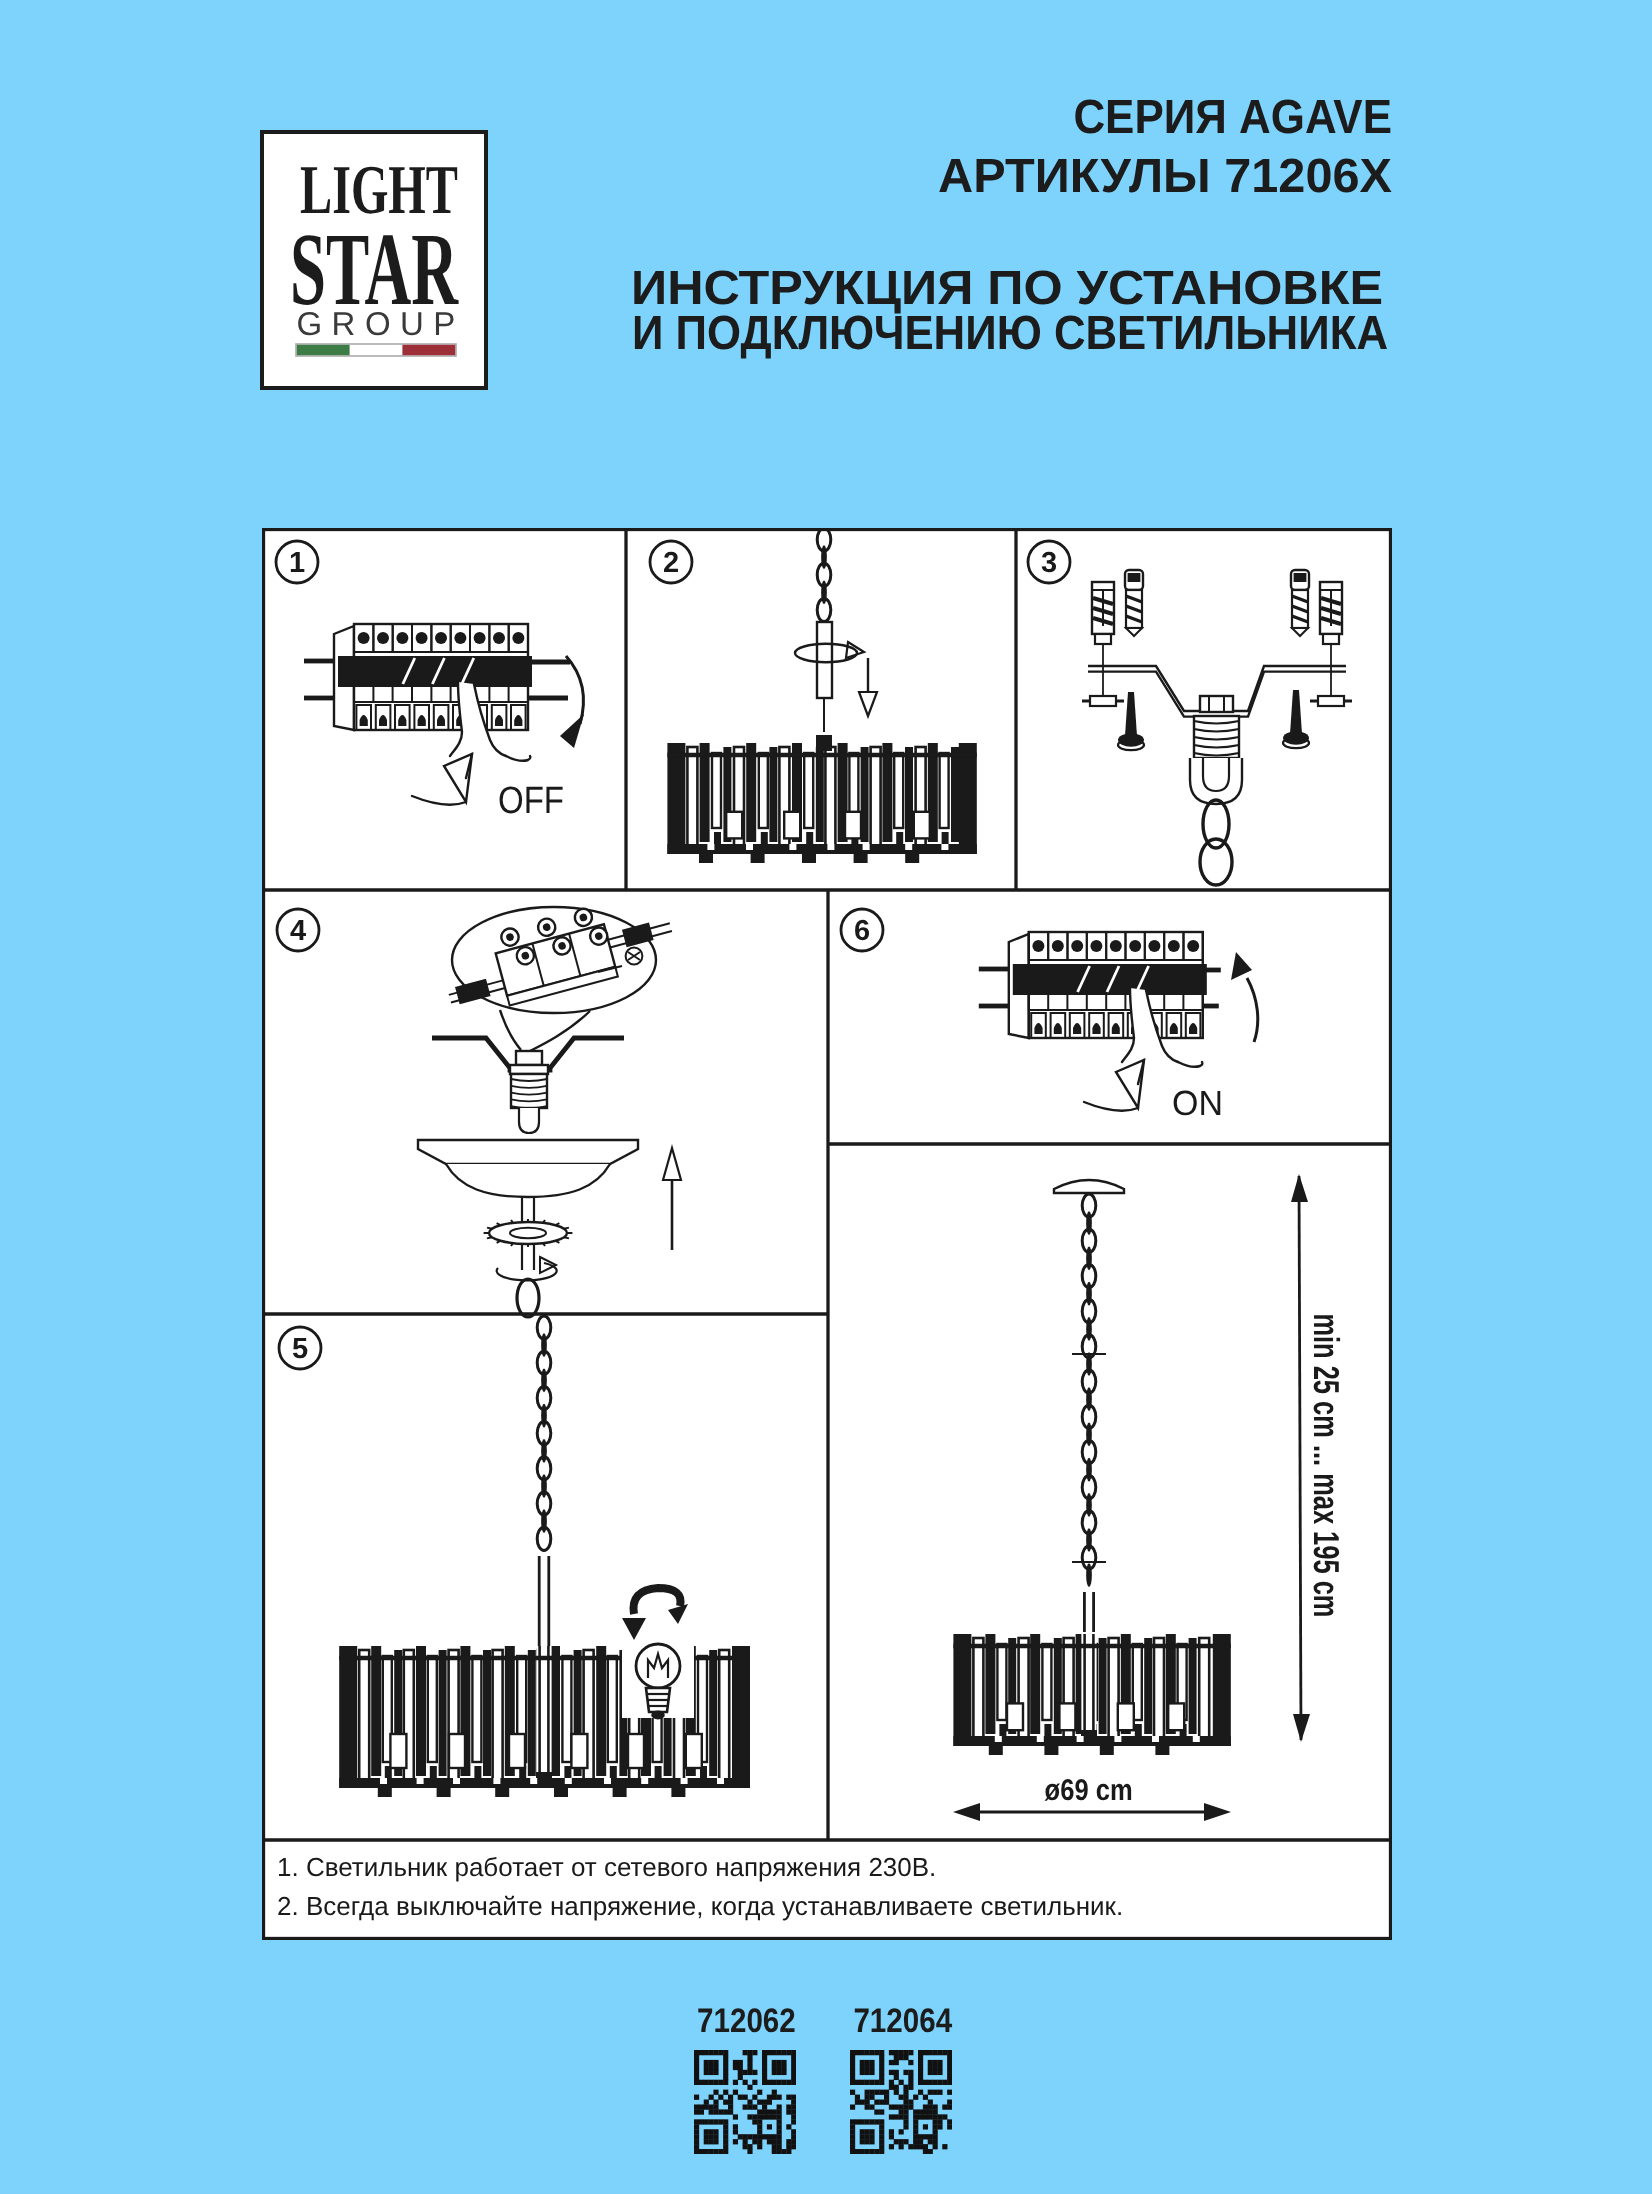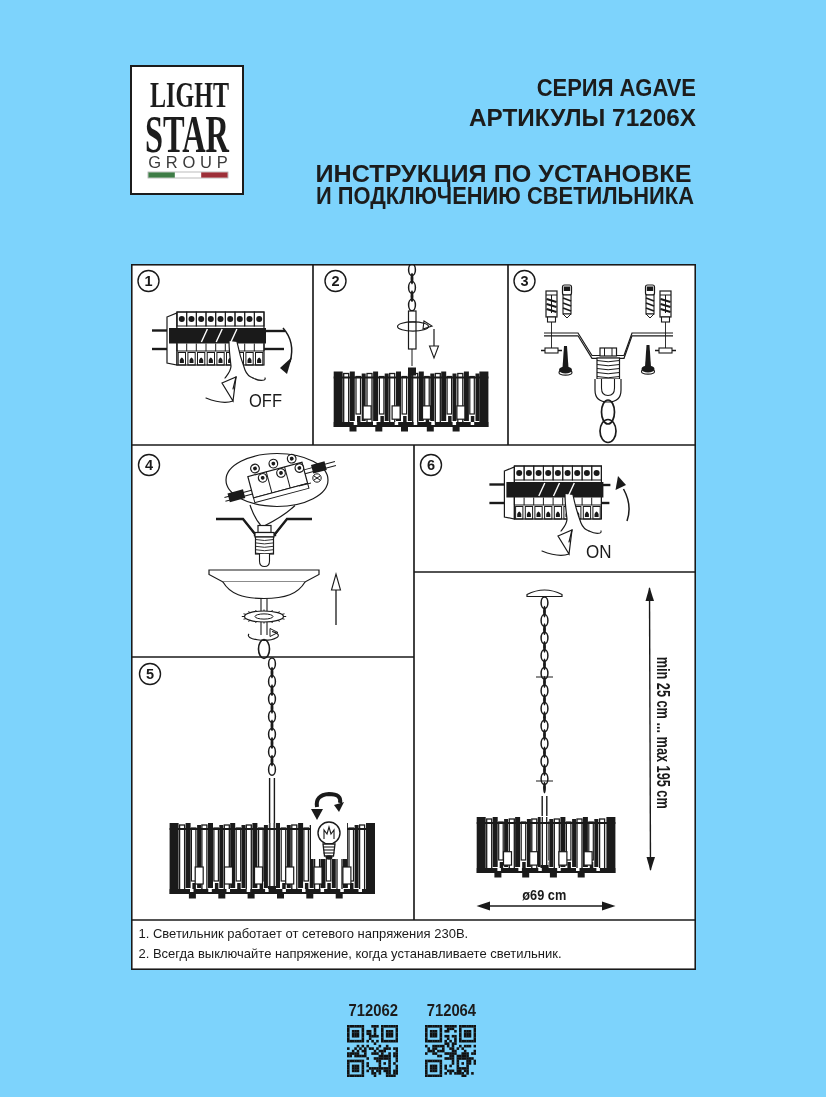--- a/index.html
+++ b/index.html
@@ -8,21 +8,21 @@
 <div id="page">
 <div class="abs" style="left:130px;top:65px;"><svg width="114" height="130" viewBox="0 0 114 130">
         <rect x="1" y="1" width="112" height="128" fill="#fff" stroke="#1c1c1c" stroke-width="2"></rect>
         <text x="20" y="41.7" font-family="Liberation Serif, serif" font-weight="bold" font-size="35" fill="#1c1c1c" textLength="79" lengthAdjust="spacingAndGlyphs">LIGHT</text>
         <text x="15" y="86.8" font-family="Liberation Serif, serif" font-weight="bold" font-size="52" fill="#1c1c1c" textLength="84" lengthAdjust="spacingAndGlyphs">STAR</text>
         <text x="18.2" y="102.5" font-family="Liberation Sans, sans-serif" font-size="16.5" fill="#3a3a3a" textLength="79.5" lengthAdjust="spacing">GROUP</text>
         <rect x="18" y="107" width="80" height="6" fill="#fff" stroke="#aaa" stroke-width="0.8"></rect>
         <rect x="18.4" y="107.4" width="26.4" height="5.2" fill="#3e7c46"></rect>
         <rect x="71.2" y="107.4" width="26.4" height="5.2" fill="#9d2f38"></rect>
       </svg></div>
-<div class="abs" style="left:276px;top:64px;"><svg width="420" height="150" viewBox="0 0 420 150" font-family="Liberation Sans, sans-serif" font-weight="bold" fill="#1c1c1c">
+<div class="abs" style="left:276px;top:34px;"><svg width="420" height="150" viewBox="0 0 420 150" font-family="Liberation Sans, sans-serif" font-weight="bold" fill="#1c1c1c">
         <text x="420" y="32.3" font-size="24" text-anchor="end" textLength="159.3" lengthAdjust="spacingAndGlyphs">СЕРИЯ AGAVE</text>
         <text x="420" y="62" font-size="24" text-anchor="end" textLength="227" lengthAdjust="spacingAndGlyphs">АРТИКУЛЫ 71206X</text>
         <text x="415.5" y="118" font-size="24" text-anchor="end" textLength="376" lengthAdjust="spacingAndGlyphs">ИНСТРУКЦИЯ ПО УСТАНОВКЕ</text>
         <text x="418" y="140.4" font-size="24" text-anchor="end" textLength="378" lengthAdjust="spacingAndGlyphs">И ПОДКЛЮЧЕНИЮ СВЕТИЛЬНИКА</text>
       </svg></div>
 <div class="abs" style="left:131px;top:264px;"><svg width="565" height="706" viewBox="0 0 565 706" font-family="Liberation Sans, sans-serif">
         <rect x="0.75" y="0.75" width="563.5" height="704.5" fill="#fff" stroke="#1a1a1a" stroke-width="1.65"></rect>
         <line x1="182" y1="0" x2="182" y2="181" stroke="#1a1a1a" stroke-width="1.65"></line>
         <line x1="377" y1="0" x2="377" y2="181" stroke="#1a1a1a" stroke-width="1.65"></line>
         <line x1="0" y1="181" x2="565" y2="181" stroke="#1a1a1a" stroke-width="1.65"></line>

